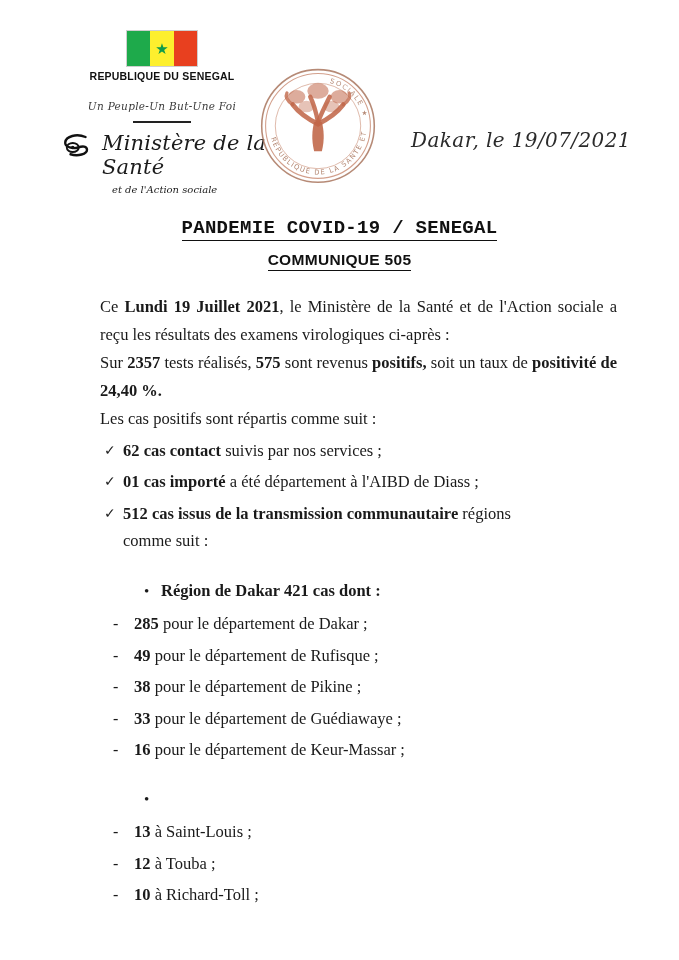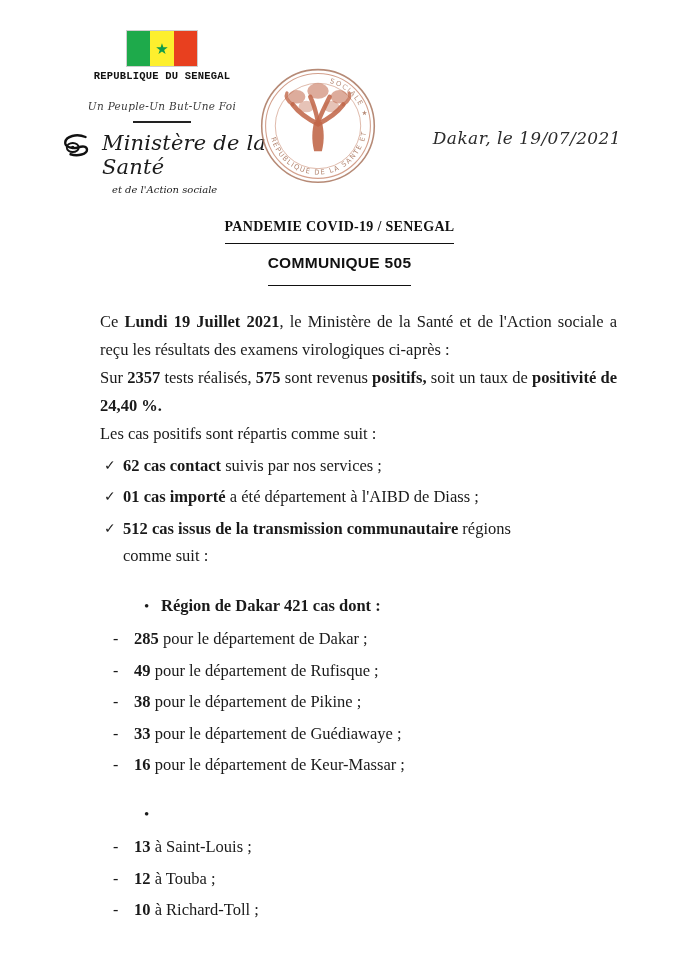--- a/index.html
+++ b/index.html
@@ -42,21 +42,21 @@
   .flag-star {
     position: absolute;
     left: 50%; top: 50%;
     transform: translate(-50%, -50%);
     font-size: 15px;
     line-height: 1;
     color: #0f9b4a;
   }
   .republic {
     margin-top: 3px;
-    font-family: Liberation Mono, monospace;
+    font-family: Liberation Sans, sans-serif;
     font-weight: bold;
     font-size: 10.5px;
     letter-spacing: 0.2px;
     color: #111;
   }
   .motto {
     font-family: "DejaVu Serif", serif;
     font-style: italic;
     font-size: 10.5px;
     color: #3b3b3b;
@@ -93,54 +93,54 @@
   .stamp {
     position: absolute;
     left: 250px;
     top: 58px;
     width: 136px;
     height: 132px;
   }
 
   .date-line {
     position: absolute;
-    right: 58px;
+    right: 48px;
     top: 128px;
     font-family: "DejaVu Serif", serif;
     font-style: italic;
-    font-size: 17px;
+    font-size: 20px;
     color: #2b2b2b;
     letter-spacing: 0.4px;
     white-space: nowrap;
   }
 
   
   .titles {
     text-align: center;
     margin-top: 22px;
   }
   .doc-title {
-    font-family: Liberation Serif, serif;
+    font-family: Liberation Mono, monospace;
     font-weight: bold;
-    font-size: 14px;
+    font-size: 19px;
     letter-spacing: 0.3px;
     color: #111;
     display: inline-block;
     border-bottom: 1.6px solid #111;
-    padding-bottom: 8px;
+    padding-bottom: 1px;
   }
   .doc-subtitle {
     font-family: "Liberation Sans", sans-serif;
     font-weight: bold;
     font-size: 15.5px;
     letter-spacing: 0.3px;
     color: #111;
     display: inline-block;
     border-bottom: 1.6px solid #111;
-    padding-bottom: 13px;
+    padding-bottom: 1px;
     margin-top: 10px;
   }
 
   
   .body-wrap {
     margin-top: 22px;
     padding: 0 62px 0 84px;
     font-size: 16.5px;
     line-height: 27.5px;
   }

